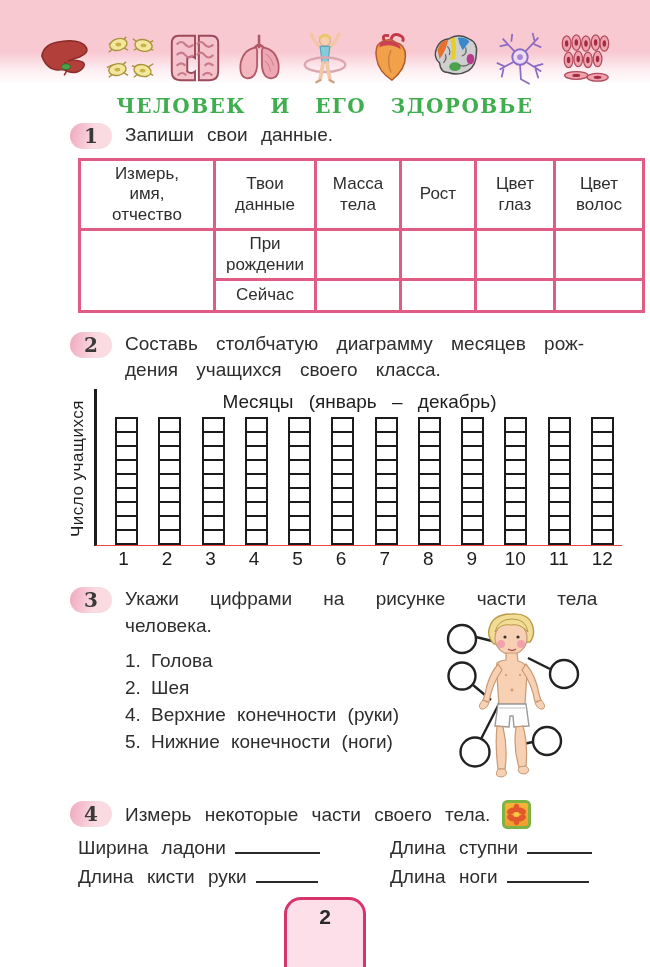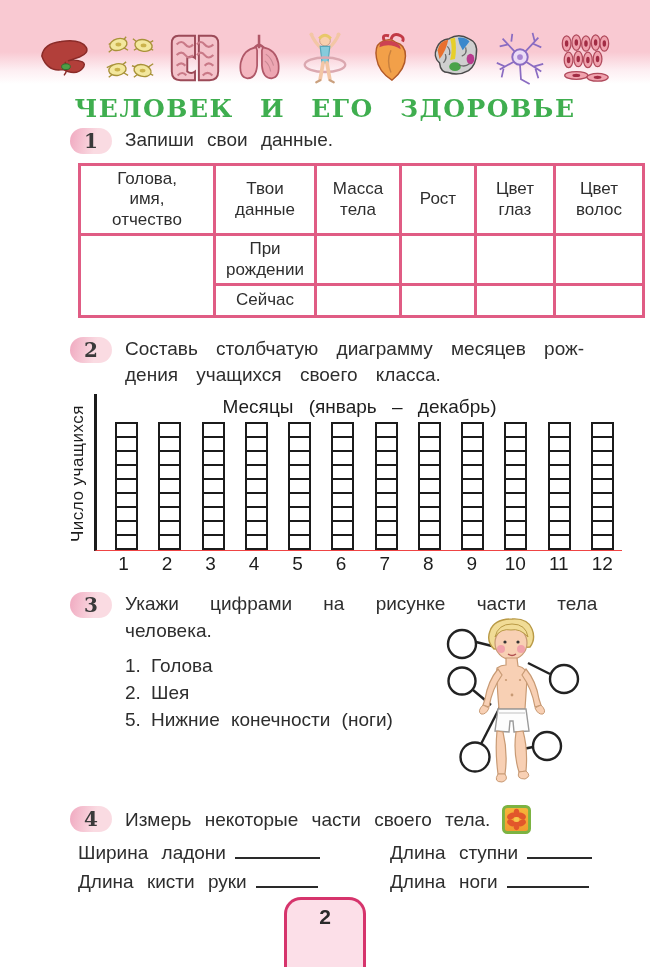--- a/index.html
+++ b/index.html
@@ -15,21 +15,21 @@
     background:linear-gradient(#f9c9d2 0px,#f9c9d2 52px,#fdeef2 70px,#ffffff 84px);
     display:flex;align-items:flex-end;justify-content:center;
     gap:7px;padding-top:0;
   }
   .hicon{width:58px;height:60px;flex:none;}
   .hicon svg{width:100%;height:100%;display:block;}
   
   .page-title{
     margin:6px 0 4px 0;text-align:center;
     font-family:"DejaVu Serif", serif;font-weight:bold;
-    font-size:25px;color:#3fae4f;letter-spacing:1.5px;word-spacing:16px;
+    font-size:20px;color:#3fae4f;letter-spacing:1.5px;word-spacing:16px;
   }
   
   .content{padding:0 28px 0 78px;}
   .task{display:flex;align-items:flex-start;}
   .badge{
     flex:none;width:42px;height:26px;margin-left:-8px;margin-right:13px;margin-top:1px;
     border-radius:13px;
     background:linear-gradient(100deg,#f0a9c0 0%,#f5c2d1 30%,#fadbe2 60%);
     display:flex;align-items:center;justify-content:center;
     font-family:"DejaVu Serif", serif;font-weight:bold;font-size:20px;color:#3a3a3a;
@@ -239,21 +239,21 @@
 <div class="content">
 
   <div class="task t1">
     <span class="badge">1</span>
     <div class="task-text">Запиши свои данные.</div>
   </div>
 
   <table class="data-table">
     <tbody>
         <tr class="hrow">
-      <th class="col1">Голова,
+      <th class="col1">Измерь,
 имя,
 отчество</th>
       <th class="col2">Твои
 данные</th>
       <th class="col3">Масса
 тела</th>
       <th class="col4">Рост</th>
       <th class="col5">Цвет
 глаз</th>
       <th class="col6">Цвет
@@ -439,20 +439,21 @@
   </div>
 
   <div class="task t3 task3">
     <span class="badge">3</span>
     <div>
       <div class="task-text">Укажи цифрами на рисунке части тела
 человека.</div>
       <div class="bp-list">
           <div class="bp-item"><span class="bp-num">1.</span><span>Голова</span></div>
           <div class="bp-item"><span class="bp-num">2.</span><span>Шея</span></div>
+          <div class="bp-item"><span class="bp-num">4.</span><span>Верхние конечности (руки)</span></div>
           <div class="bp-item"><span class="bp-num">5.</span><span>Нижние конечности (ноги)</span></div>
         </div>
     </div>
 
     <div class="figure">
       <svg viewBox="0 0 200 190">
 
         <g stroke="#222" stroke-width="2.4">
           <line x1="48" y1="29" x2="72" y2="35"></line>
           <line x1="122" y1="61" x2="100" y2="50"></line>

